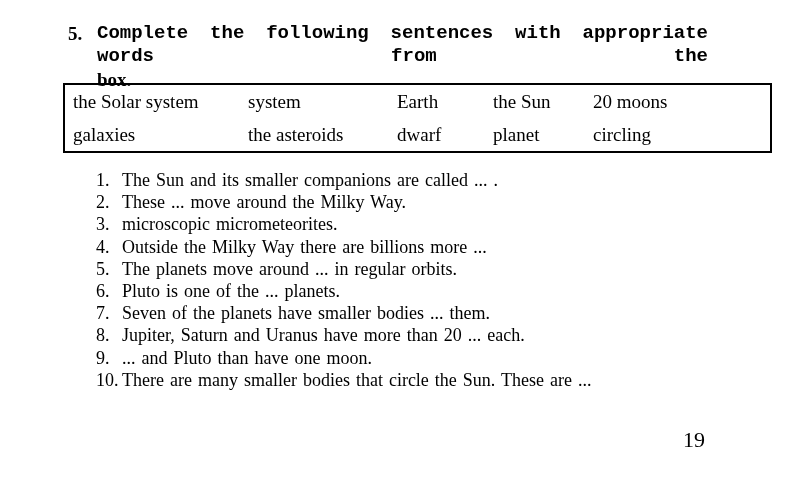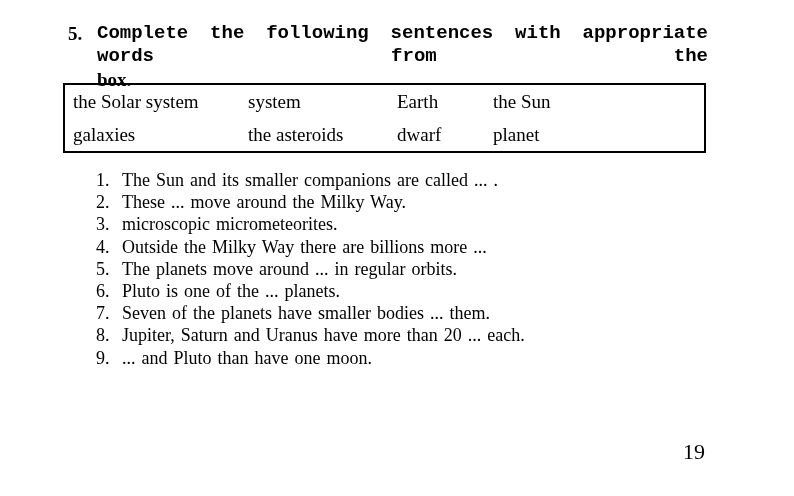--- a/index.html
+++ b/index.html
@@ -37,21 +37,21 @@
     text-align: justify;
     text-align-last: justify;
     font-family: Liberation Mono, monospace;
   }
 
   
   .word-box {
     position: absolute;
     left: 63px;
     top: 83px;
-    width: 643px;
+    width: 709px;
     height: 70px;
     box-sizing: border-box;
     border: 2px solid #000000;
     padding: 0 0 0 8px;
     font-size: 19px;
   }
   .wb-row {
     display: grid;
     grid-template-columns: 175px 149px 96px 100px 1fr;
     line-height: 33px;
@@ -79,21 +79,20 @@
     text-align-last: justify;
   }
 
   
   .page-number {
     position: absolute;
     top: 427px;
     right: 89px;
     font-size: 22px;
     line-height: 26px;
-    margin-top: 12px;
   }
 </style>
 </head>
 <body>
 
 <div class="page">
 
   <div class="heading">
     <span class="h-num">5.</span>
     <div class="h-text">
@@ -101,26 +100,28 @@
       <div class="h-line2">box.</div>
     </div>
   </div>
 
   <div class="word-box">
     <div class="wb-row">
       <span class="wb-cell">the Solar system</span>
       <span class="wb-cell">system</span>
       <span class="wb-cell">Earth</span>
       <span class="wb-cell">the Sun</span>
+      <span class="wb-cell">20 moons</span>
     </div>
     <div class="wb-row">
       <span class="wb-cell">galaxies</span>
       <span class="wb-cell">the asteroids</span>
       <span class="wb-cell">dwarf</span>
       <span class="wb-cell">planet</span>
+      <span class="wb-cell">circling</span>
     </div>
   </div>
 
   <div class="sentences">
 
     <div class="s-item">
       <span class="s-num">1.</span>
       <div class="s-text">The Sun and its smaller companions are called ... .</div>
     </div>
 
@@ -159,18 +160,22 @@
     <div class="s-item">
       <span class="s-num">8.</span>
       <div class="s-text">Jupiter, Saturn and Uranus have more than 20 ... each.</div>
     </div>
 
     <div class="s-item">
       <span class="s-num">9.</span>
       <div class="s-text">... and Pluto than have one moon.</div>
     </div>
 
+    <div class="s-item">
+      <span class="s-num">10.</span>
+      <div class="s-text">There are many smaller bodies that circle the Sun. These are ...</div>
+    </div>
 
   </div>
 
   <div class="page-number">19</div>
 
 </div>
 
 </body></html>

